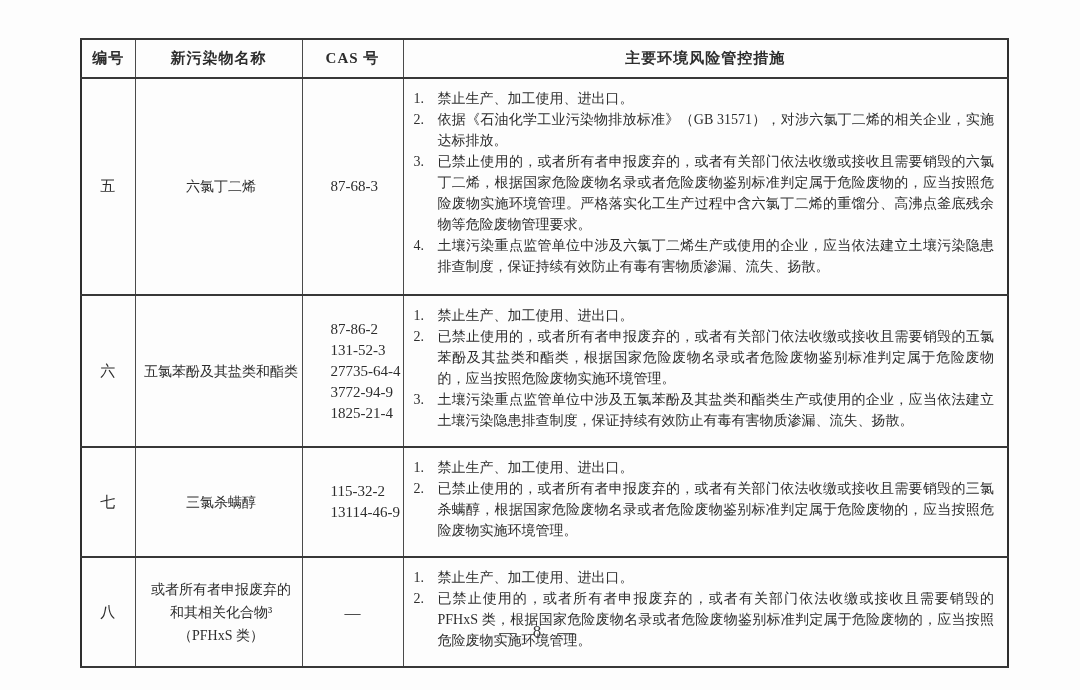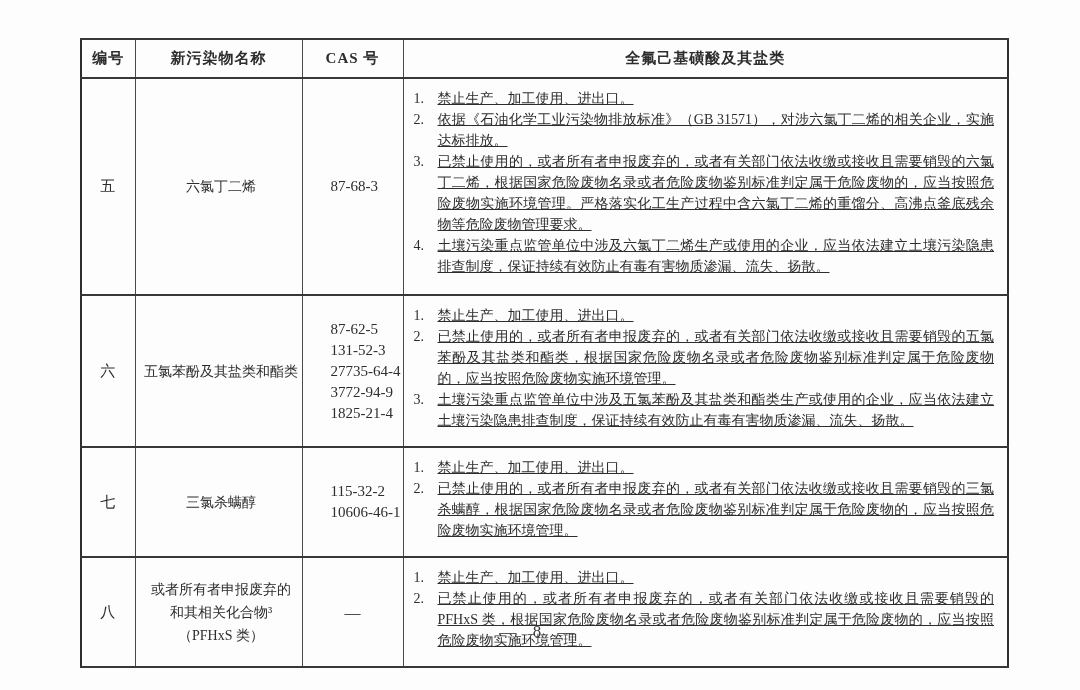--- a/index.html
+++ b/index.html
@@ -80,21 +80,20 @@
     list-style: none;
   }
   ol.measures-list li { display: flex; }
   .mnum {
     flex: 0 0 24px;
     text-align: left;
   }
   .mtext {
     flex: 1;
     text-align: justify;
-    text-decoration: underline;
   }
   .footer-pageno {
     position: absolute;
     top: 622px;
     left: 0;
     width: 1080px;
     text-align: center;
     font-size: 17px;
     color: #3a3a3a;
     letter-spacing: 6px;
@@ -110,21 +109,21 @@
       <col style="width:54px">
       <col style="width:167px">
       <col style="width:101px">
       <col style="width:605px">
     </colgroup>
     <thead>
       <tr>
         <th>编号</th>
         <th>新污染物名称</th>
         <th>CAS 号</th>
-        <th>全氟己基磺酸及其盐类</th>
+        <th>主要环境风险管控措施</th>
       </tr>
     </thead>
     <tbody>
         <tr>
           <td class="col-no">五</td>
           <td class="col-name">
             <div class="name-line">六氯丁二烯</div>
           </td>
           <td class="col-cas">
             <div>87-68-3</div>
@@ -149,21 +148,21 @@
               </li>
             </ol>
           </td>
         </tr>
         <tr>
           <td class="col-no">六</td>
           <td class="col-name">
             <div class="name-line">五氯苯酚及其盐类和酯类</div>
           </td>
           <td class="col-cas">
-            <div>87-62-5</div>
+            <div>87-86-2</div>
             <div>131-52-3</div>
             <div>27735-64-4</div>
             <div>3772-94-9</div>
             <div>1825-21-4</div>
           </td>
           <td class="col-measures">
             <ol class="measures-list">
               <li>
                 <span class="mnum">1.</span>
                 <span class="mtext">禁止生产、加工使用、进出口。</span>
@@ -179,21 +178,21 @@
             </ol>
           </td>
         </tr>
         <tr>
           <td class="col-no">七</td>
           <td class="col-name">
             <div class="name-line">三氯杀螨醇</div>
           </td>
           <td class="col-cas">
             <div>115-32-2</div>
-            <div>10606-46-1</div>
+            <div>13114-46-9</div>
           </td>
           <td class="col-measures">
             <ol class="measures-list">
               <li>
                 <span class="mnum">1.</span>
                 <span class="mtext">禁止生产、加工使用、进出口。</span>
               </li>
               <li>
                 <span class="mnum">2.</span>
                 <span class="mtext">已禁止使用的，或者所有者申报废弃的，或者有关部门依法收缴或接收且需要销毁的三氯杀螨醇，根据国家危险废物名录或者危险废物鉴别标准判定属于危险废物的，应当按照危险废物实施环境管理。</span>

